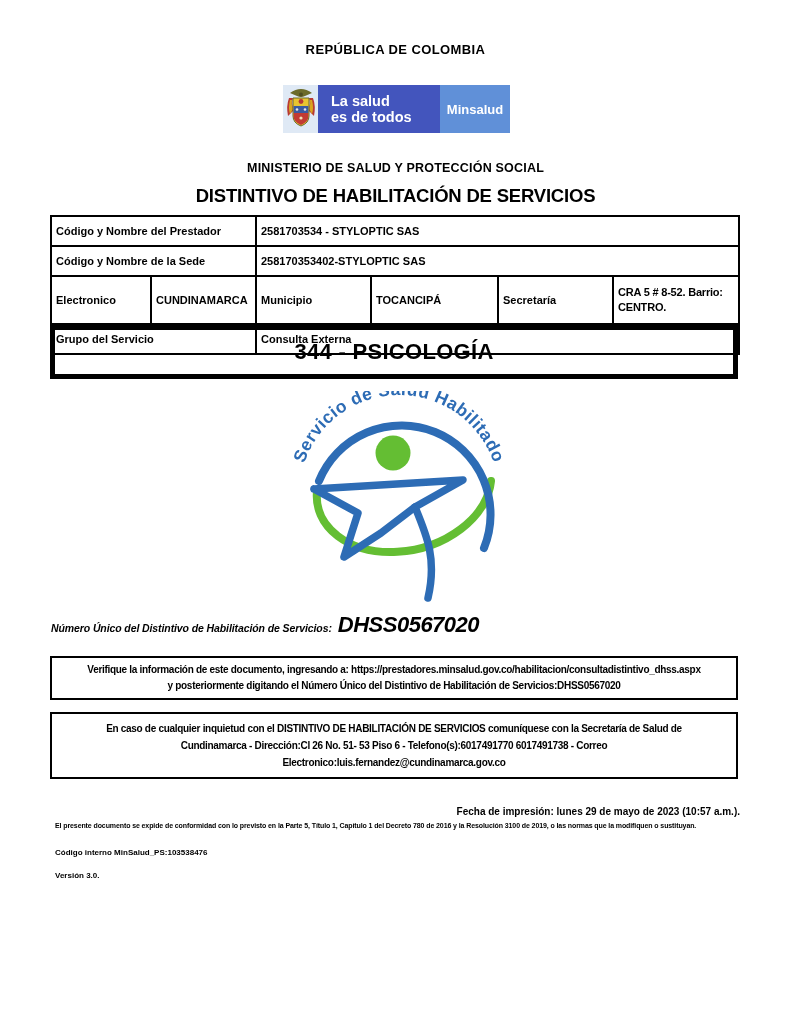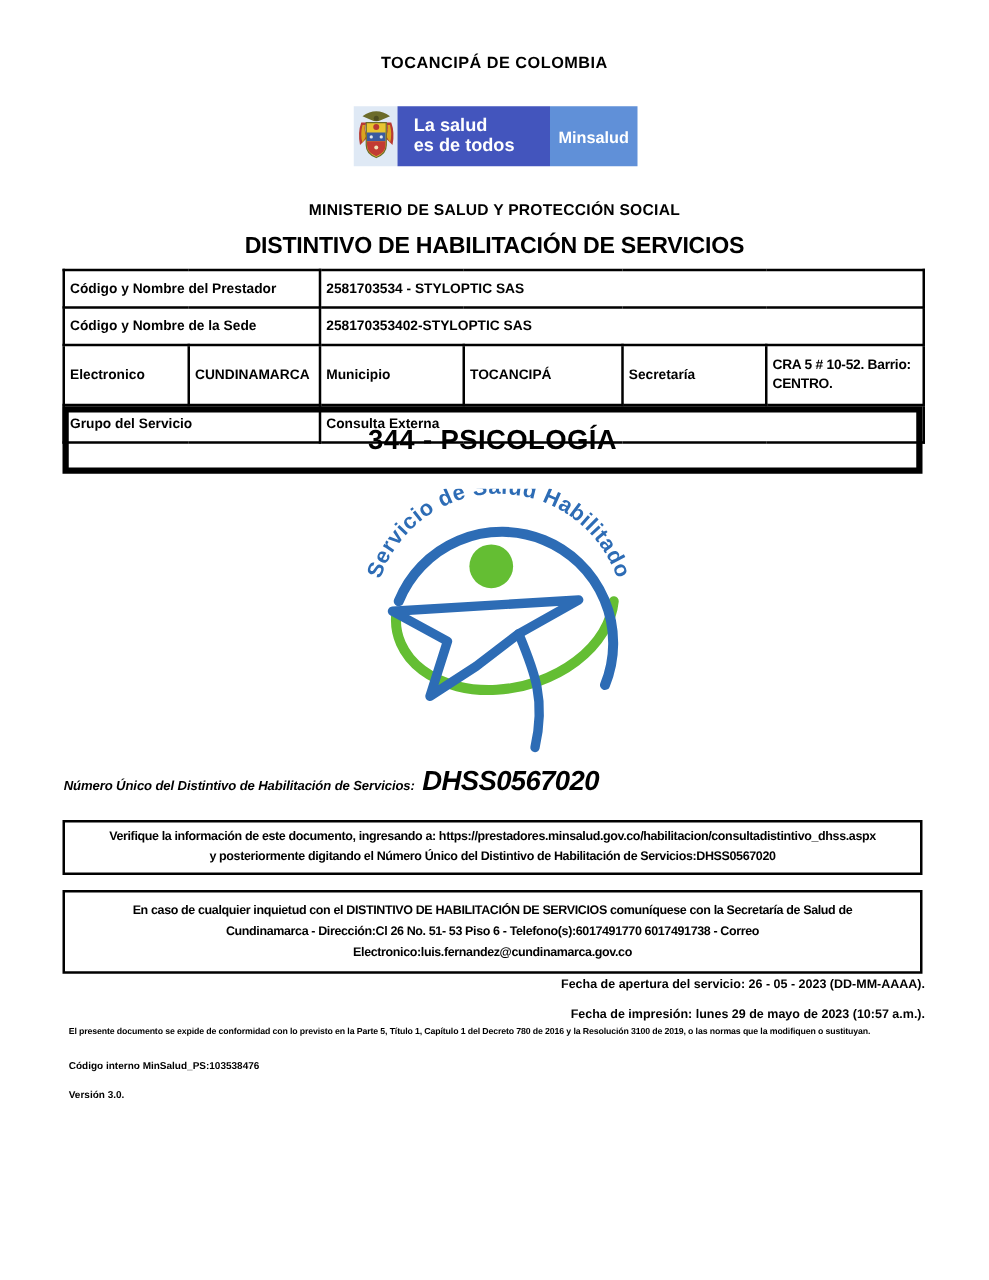--- a/index.html
+++ b/index.html
@@ -58,21 +58,21 @@
   .impresion { top:806px; }
   .legal { top:822px; left:55px; width:700px; font-size:7px; font-weight:bold; letter-spacing:-.1px; white-space:nowrap; }
   .codigo-interno { top:848px; left:55px; font-size:8px; font-weight:bold; }
   .version { top:871px; left:55px; font-size:8px; font-weight:bold; }
 </style>
 </head>
 <body>
 
 <div class="page">
 
-  <div class="abs centered republic">TOCANCIPÁ DE COLOMBIA</div>
+  <div class="abs centered republic">REPÚBLICA DE COLOMBIA</div>
 
   <div class="abs brandbar">
     <div class="coat-panel">
       <svg width="30" height="42" viewBox="0 0 30 42">
 
         <path d="M4 5 Q15 -3 26 5 L19 8 Q15 10 11 8 Z" fill="#6b6b2a"></path>
         <circle cx="15" cy="6.5" r="2" fill="#4d4d20"></circle>
 
         <path d="M3 10 Q0 18 2 28 L8 22 Q5 16 7 10 Z" fill="#b83a33"></path>
         <path d="M27 10 Q30 18 28 28 L22 22 Q25 16 23 10 Z" fill="#b83a33"></path>
@@ -115,21 +115,21 @@
     <tr class="r2">
       <td colspan="2">Código y Nombre de la Sede</td>
       <td colspan="4" class="val-med">258170353402-STYLOPTIC SAS</td>
     </tr>
     <tr class="r3">
       <td>Electronico</td>
       <td>CUNDINAMARCA</td>
       <td>Municipio</td>
       <td>TOCANCIPÁ</td>
       <td>Secretaría</td>
-      <td class="addr">CRA 5 # 10-52. Barrio: CENTRO.</td>
+      <td class="addr">CRA 5 # 8-52. Barrio: CENTRO.</td>
     </tr>
     <tr class="r4">
       <td colspan="2" class="val-med">Grupo del Servicio</td>
       <td colspan="4" class="val-med">Consulta Externa</td>
     </tr>
   </tbody>
     </table>
 
   <div class="abs service-box">
     <span>344 - PSICOLOGÍA</span>
@@ -164,20 +164,19 @@
 
   <div class="abs notice verify-box">
     <div style="white-space:nowrap;">Verifique la información de este documento, ingresando a: https://prestadores.minsalud.gov.co/habilitacion/consultadistintivo_dhss.aspx</div>
     <div>y posteriormente digitando el Número Único del Distintivo de Habilitación de Servicios:DHSS0567020</div>
   </div>
 
   <div class="abs notice contact-box">
     <div>En caso de cualquier inquietud con el DISTINTIVO DE HABILITACIÓN DE SERVICIOS comuníquese con la Secretaría de Salud de Cundinamarca - Dirección:Cl 26 No. 51- 53 Piso 6 - Telefono(s):6017491770 6017491738 - Correo Electronico:luis.fernandez@cundinamarca.gov.co</div>
   </div>
 
-  <div class="abs date-line apertura">Fecha de apertura del servicio: 26 - 05 - 2023 (DD-MM-AAAA).</div>
   <div class="abs date-line impresion">Fecha de impresión: lunes 29 de mayo de 2023 (10:57 a.m.).</div>
 
   <div class="abs legal">El presente documento se expide de conformidad con lo previsto en la Parte 5, Título 1, Capítulo 1 del Decreto 780 de 2016 y la Resolución 3100 de 2019, o las normas que la modifiquen o sustituyan.</div>
   <div class="abs codigo-interno">Código interno MinSalud_PS:103538476</div>
   <div class="abs version">Versión 3.0.</div>
 
 </div>
 
 </body></html>

